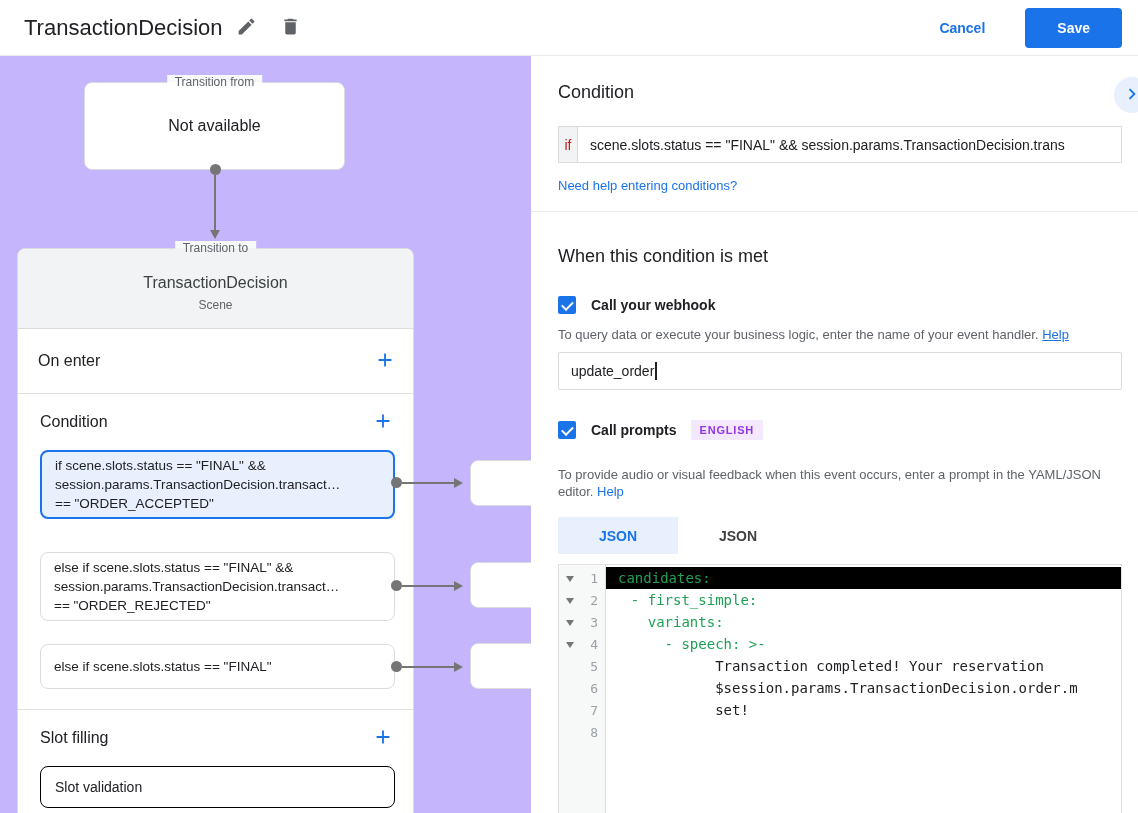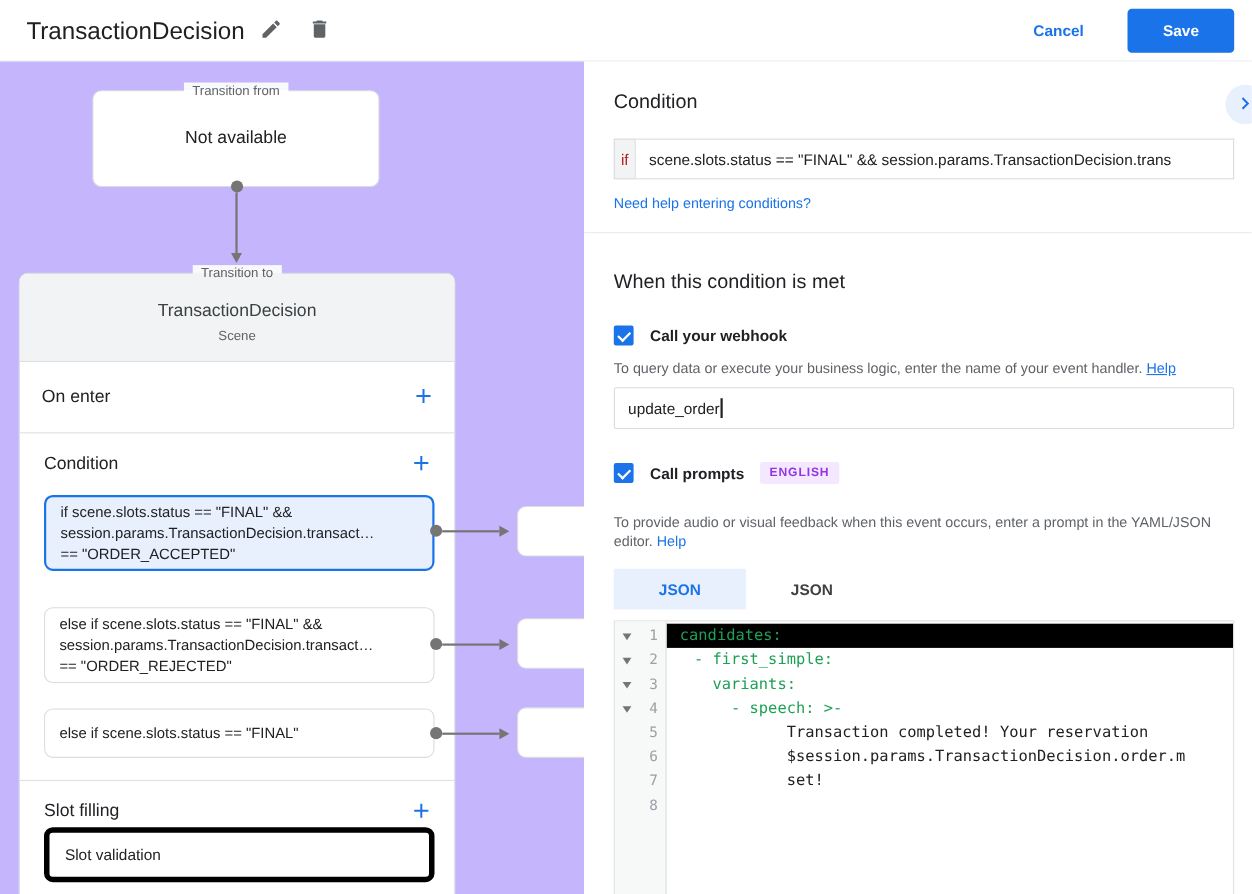--- a/index.html
+++ b/index.html
@@ -53,21 +53,21 @@
   .sec-head { display:flex; align-items:center; height:28px; padding-left:0; }
   .sec-head .sec-label { padding-left:0; }
   .cond-card { border-radius:8px; font-size:13.5px; line-height:19px; color:#202124;
     padding:5px 13px; background:#fff; border:1px solid #dadce0; cursor:pointer; }
   .cond-card.selected { background:#e8f0fe; border:2px solid #1a73e8; padding:4px 13px; }
   .cond-card:nth-of-type(1) { margin-top:14px; }
   .cond-card + .cond-card { margin-top:33px; }
   .cond-card:nth-of-type(3) { margin-top:23px; padding-top:12px; padding-bottom:12px; }
 
   .slot-section { padding:14px 18px 20px 22px; }
-  .slot-card { margin-top:0; border:5px solid #000000; border-radius:8px; background:#fff;
+  .slot-card { margin-top:14px; border:1px solid #000000; border-radius:8px; background:#fff;
     font-size:14px; color:#202124; padding:12px 14px; cursor:pointer; }
 
   .hline { position:absolute; height:2px; background:#757575; left:402px; width:52px; }
   .harrow { position:absolute; left:454px; width:0; height:0;
     border-top:5px solid transparent; border-bottom:5px solid transparent; border-left:9px solid #757575; }
   .target-box { position:absolute; left:470px; width:76px; height:46px; background:#fff;
     border:1px solid #dadce0; border-radius:8px; }
 
   
   .panel { position:absolute; left:531px; top:56px; width:607px; height:757px; background:#fff;

